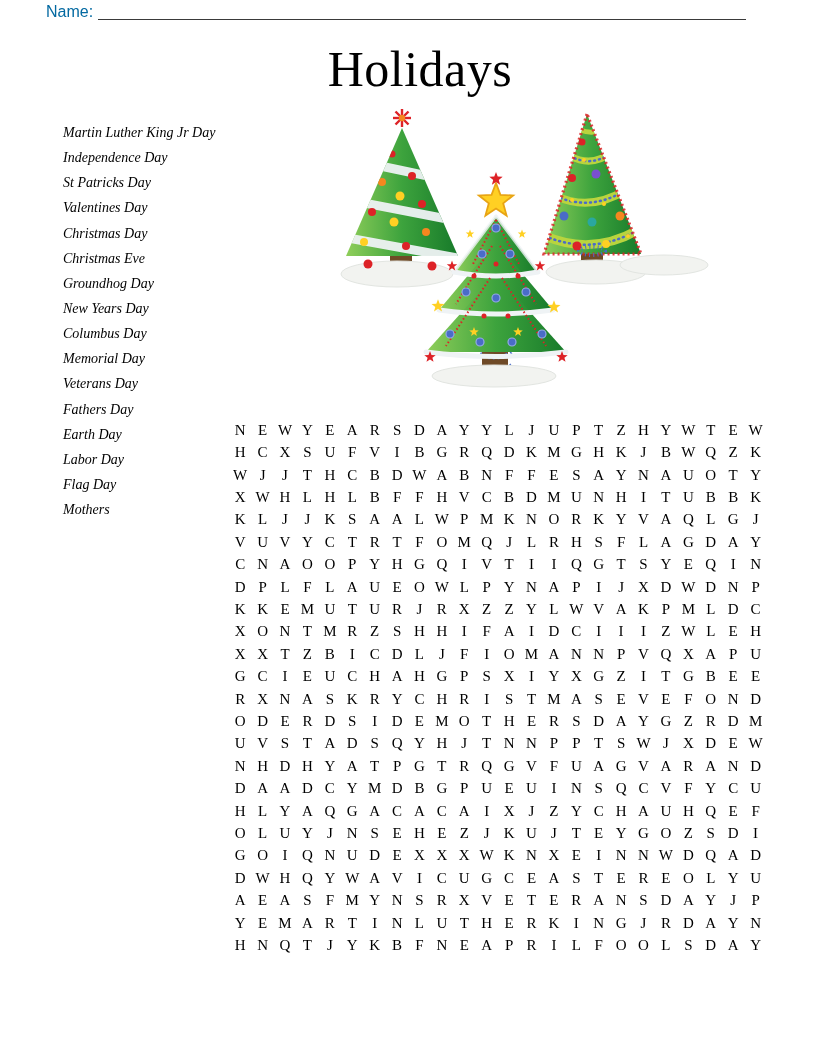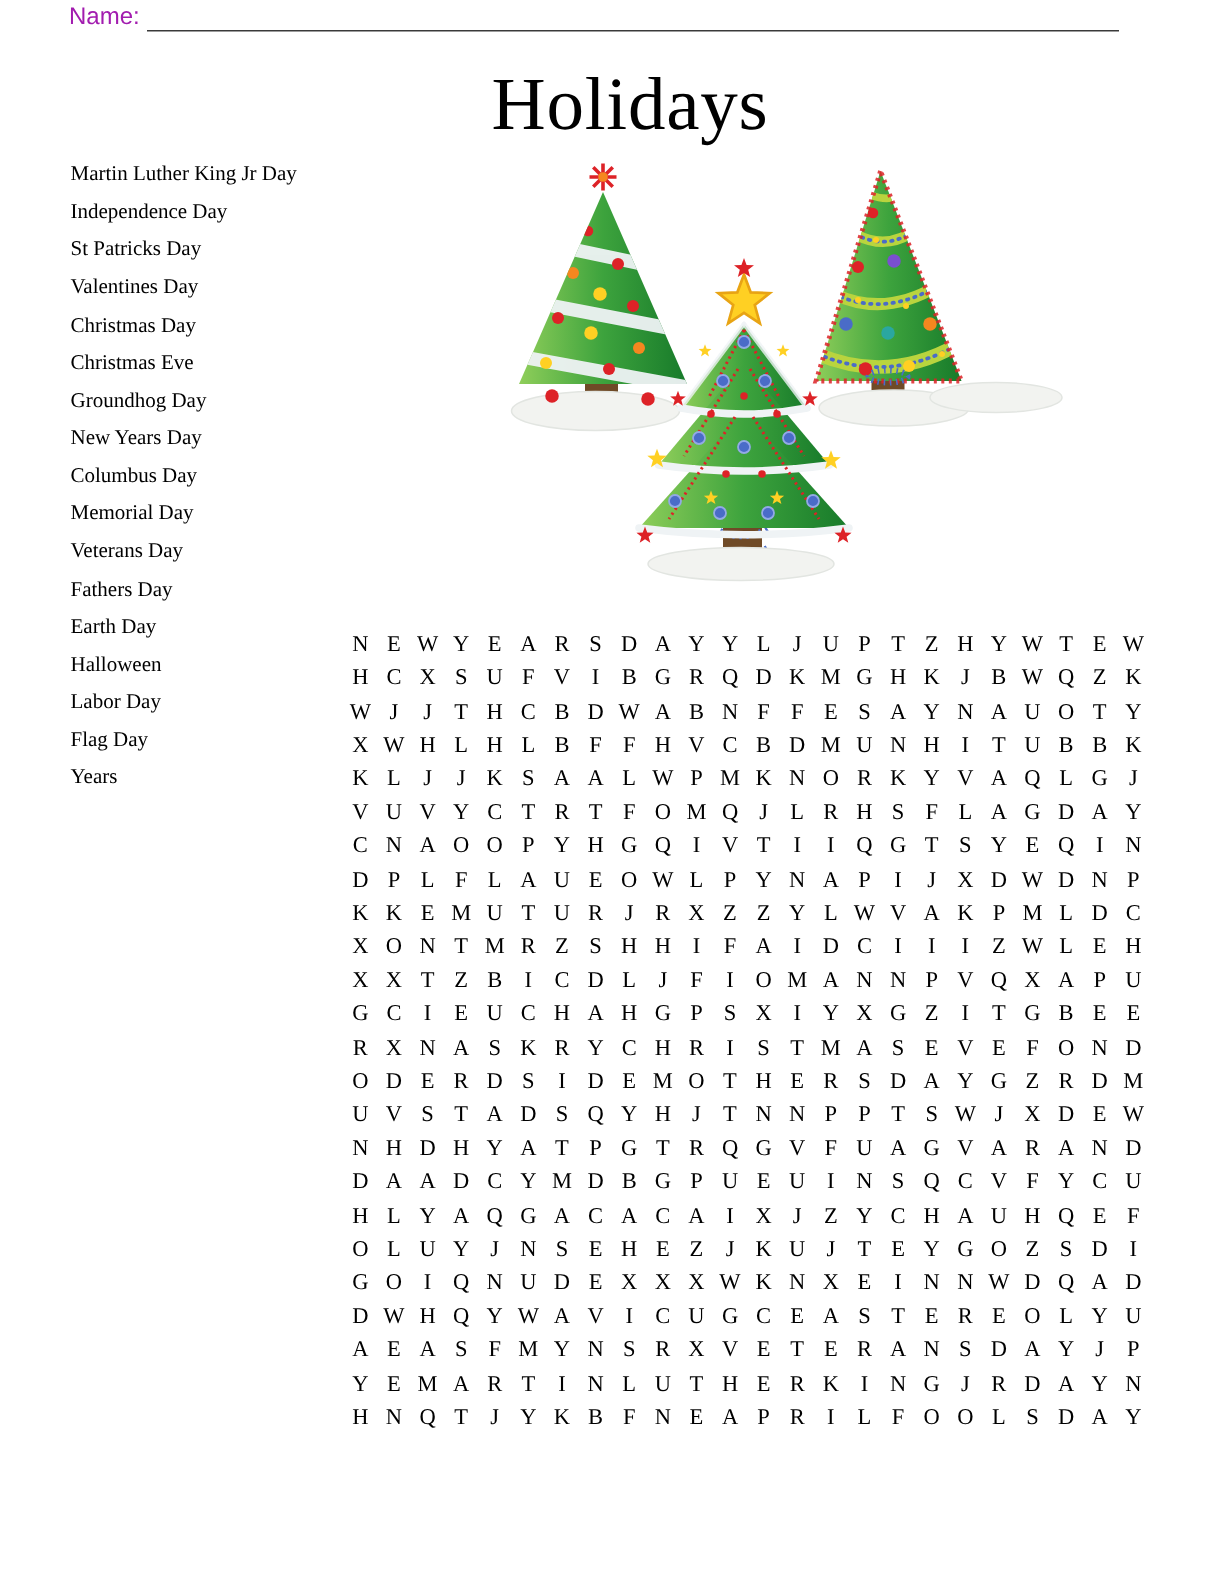--- a/index.html
+++ b/index.html
@@ -11,24 +11,23 @@
     overflow: hidden;
     font-family: "Liberation Serif", serif;
     color: #000;
   }
   
   .name-row {
     position: absolute;
     left: 46px;
     top: 3px;
     display: flex;
-    align-items: flex-end;
     font-family: "Liberation Sans", sans-serif;
     font-size: 16px;
-    color: #a21caf;
+    color: #0369a1;
   }
   .name-line {
     display: inline-block;
     width: 648px;
     height: 16px;
     margin-left: 5px;
     border-bottom: 1.6px solid #3a3a3a;
   }
   
   .title {
@@ -41,24 +40,25 @@
     font-family: "Liberation Serif", serif;
     font-weight: normal;
     font-size: 50px;
     letter-spacing: 0.5px;
   }
   
   .word-list {
     position: absolute;
     left: 47px;
     top: 104px;
-    margin: 0;
+    margin: 16px;
     padding: 0;
     list-style: none;
     font-size: 14px;
+    font-style: italic;
   }
   .word-list li {
     height: 25.15px;
     line-height: 25.15px;
     white-space: nowrap;
   }
   
   .trees {
     position: absolute;
     left: 334px;
@@ -103,24 +103,23 @@
       <li>Valentines Day</li>
       <li>Christmas Day</li>
       <li>Christmas Eve</li>
       <li>Groundhog Day</li>
       <li>New Years Day</li>
       <li>Columbus Day</li>
       <li>Memorial Day</li>
       <li>Veterans Day</li>
       <li>Fathers Day</li>
       <li>Earth Day</li>
-      <li>Halloween</li>
       <li>Labor Day</li>
       <li>Flag Day</li>
-      <li>Years</li>
+      <li>Mothers</li>
     </ul>
 
   <svg class="trees" viewBox="0 0 378 285" aria-hidden="true">
     <defs>
       <linearGradient id="tg" x1="0" y1="0" x2="1" y2="0">
         <stop offset="0" stop-color="var(--i-tree_light, #8fce5a)"></stop>
         <stop offset="0.5" stop-color="var(--i-tree_mid, #3da33d)"></stop>
         <stop offset="1" stop-color="var(--i-tree_dark, #177a2a)"></stop>
       </linearGradient>
       <path id="star" d="M0,-10 L2.47,-3.4 L9.51,-3.09 L3.99,1.3 L5.88,8.09 L0,4.2 L-5.88,8.09 L-3.99,1.3 L-9.51,-3.09 L-2.47,-3.4 Z"></path>

